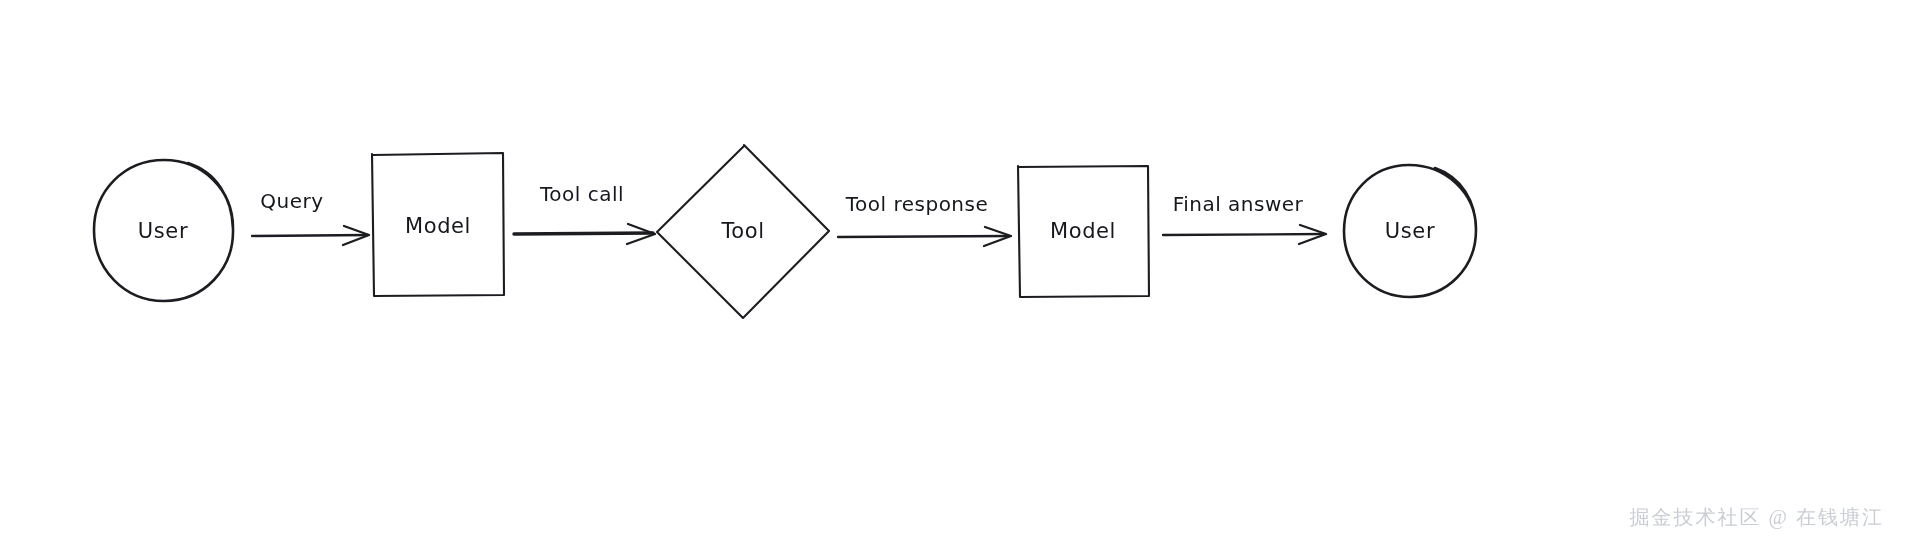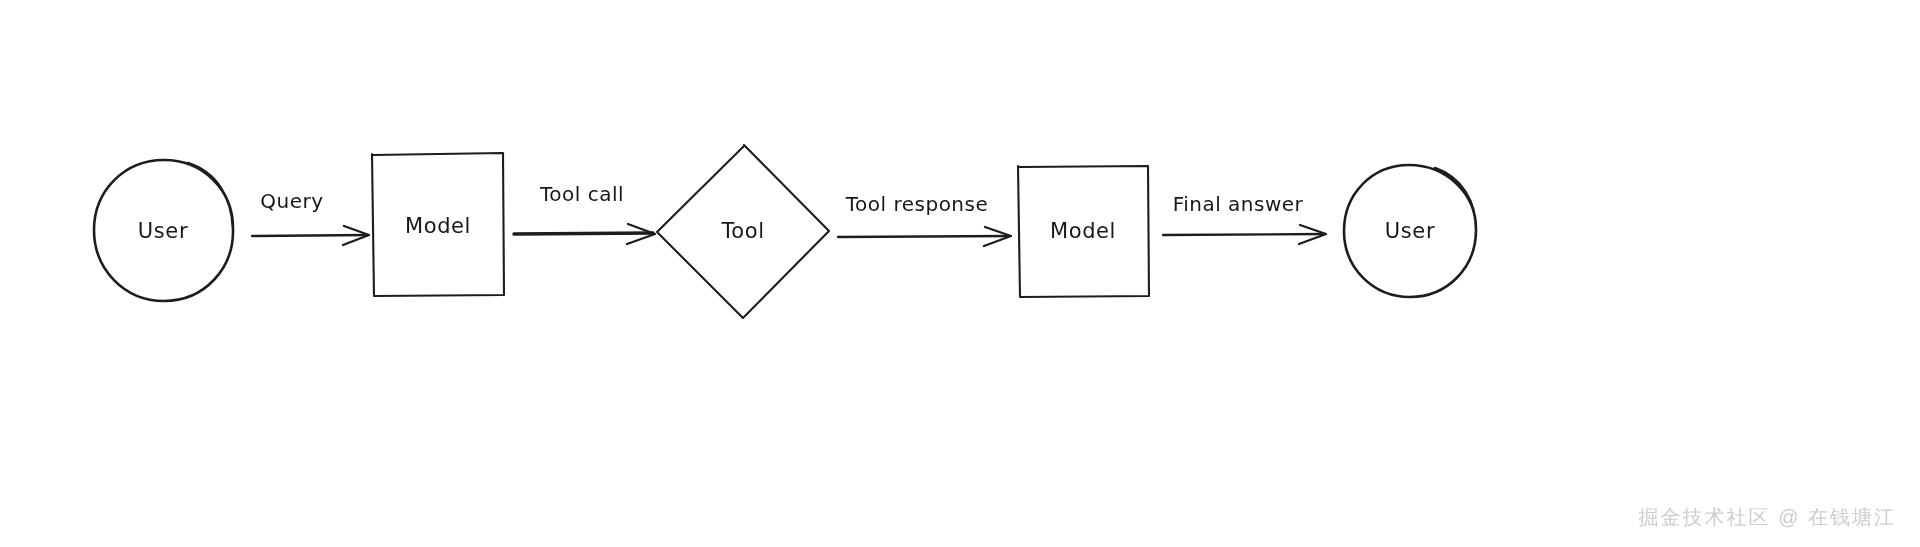--- a/index.html
+++ b/index.html
@@ -63,23 +63,23 @@
   }
   .edge-line-bold {
     fill: none;
     stroke: #1b1d21;
     stroke-width: 3.4;
     stroke-linecap: round;
     stroke-linejoin: round;
   }
   .watermark {
     position: absolute;
-    right: 24px;
+    right: 36px;
     bottom: 16px;
-    font-family: Liberation Sans, sans-serif;
+    font-family: Liberation Serif, serif;
     font-size: 20px;
     color: #c9cdd4;
     letter-spacing: 2px;
     white-space: nowrap;
     user-select: none;
     margin-top: 44px;
   }
 </style>
 </head>
 <body>

